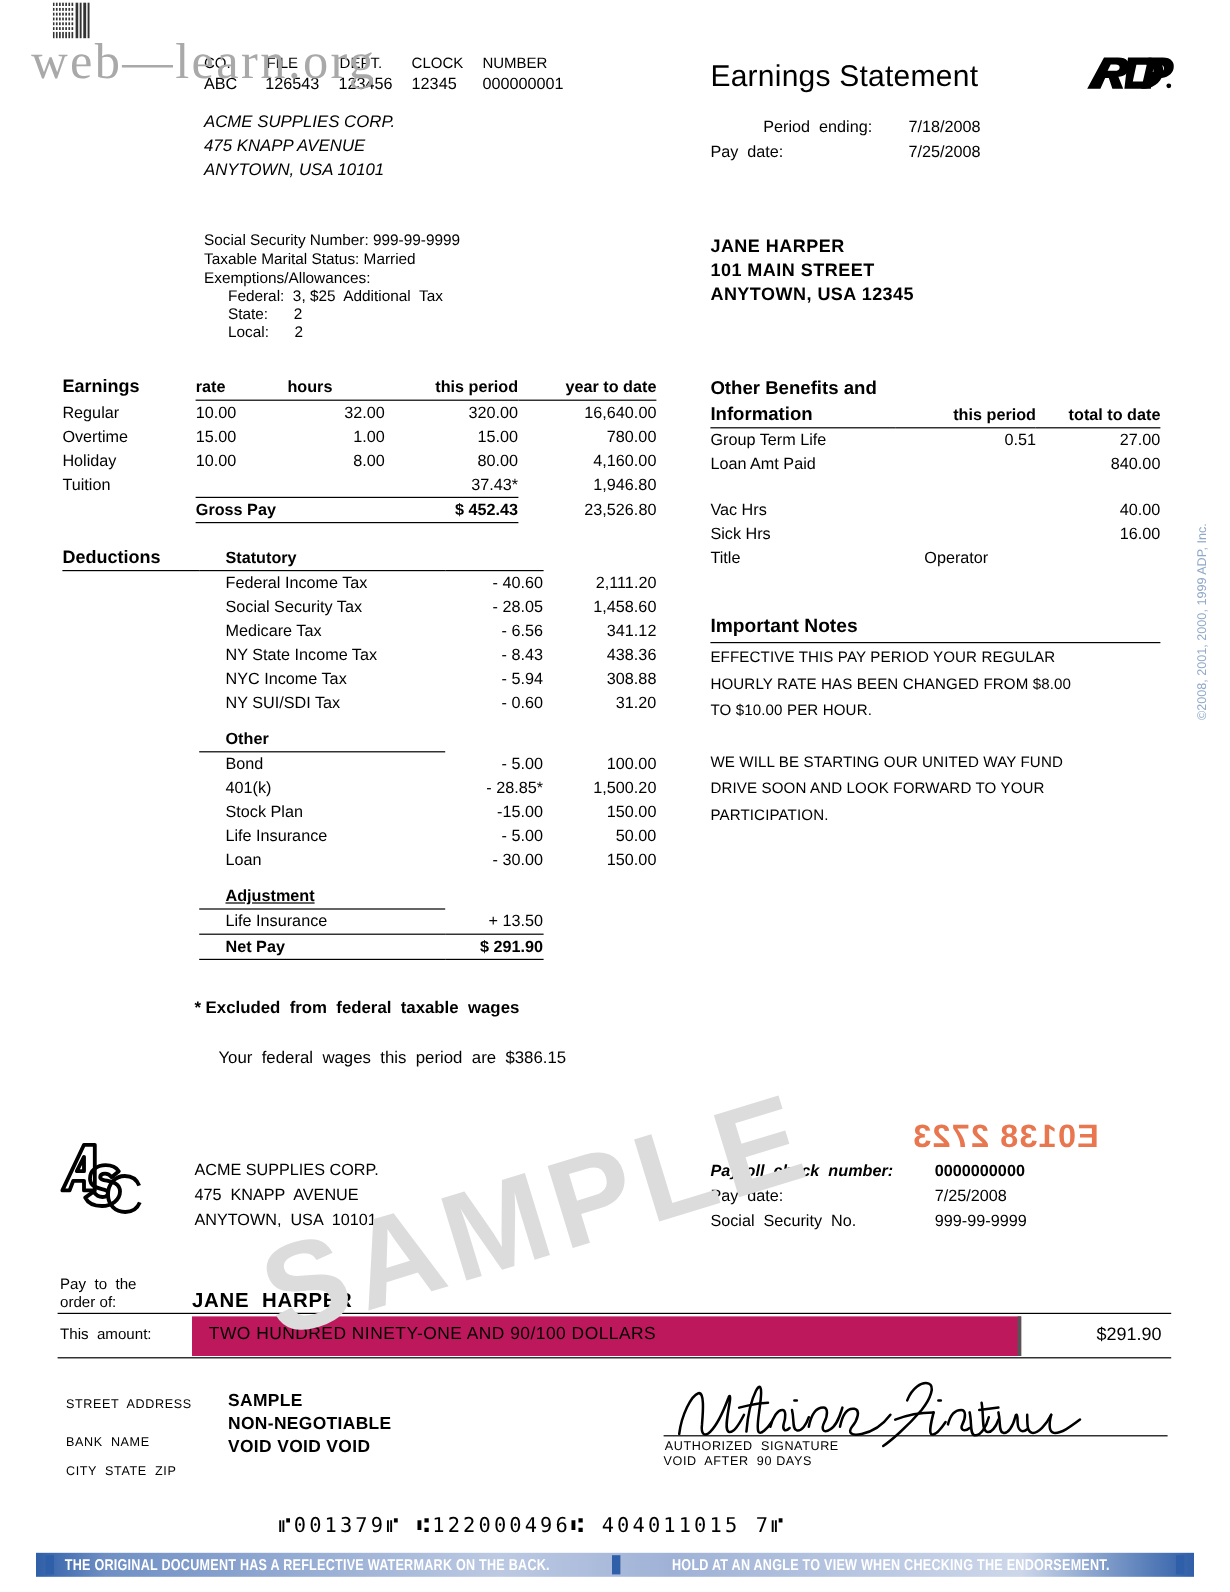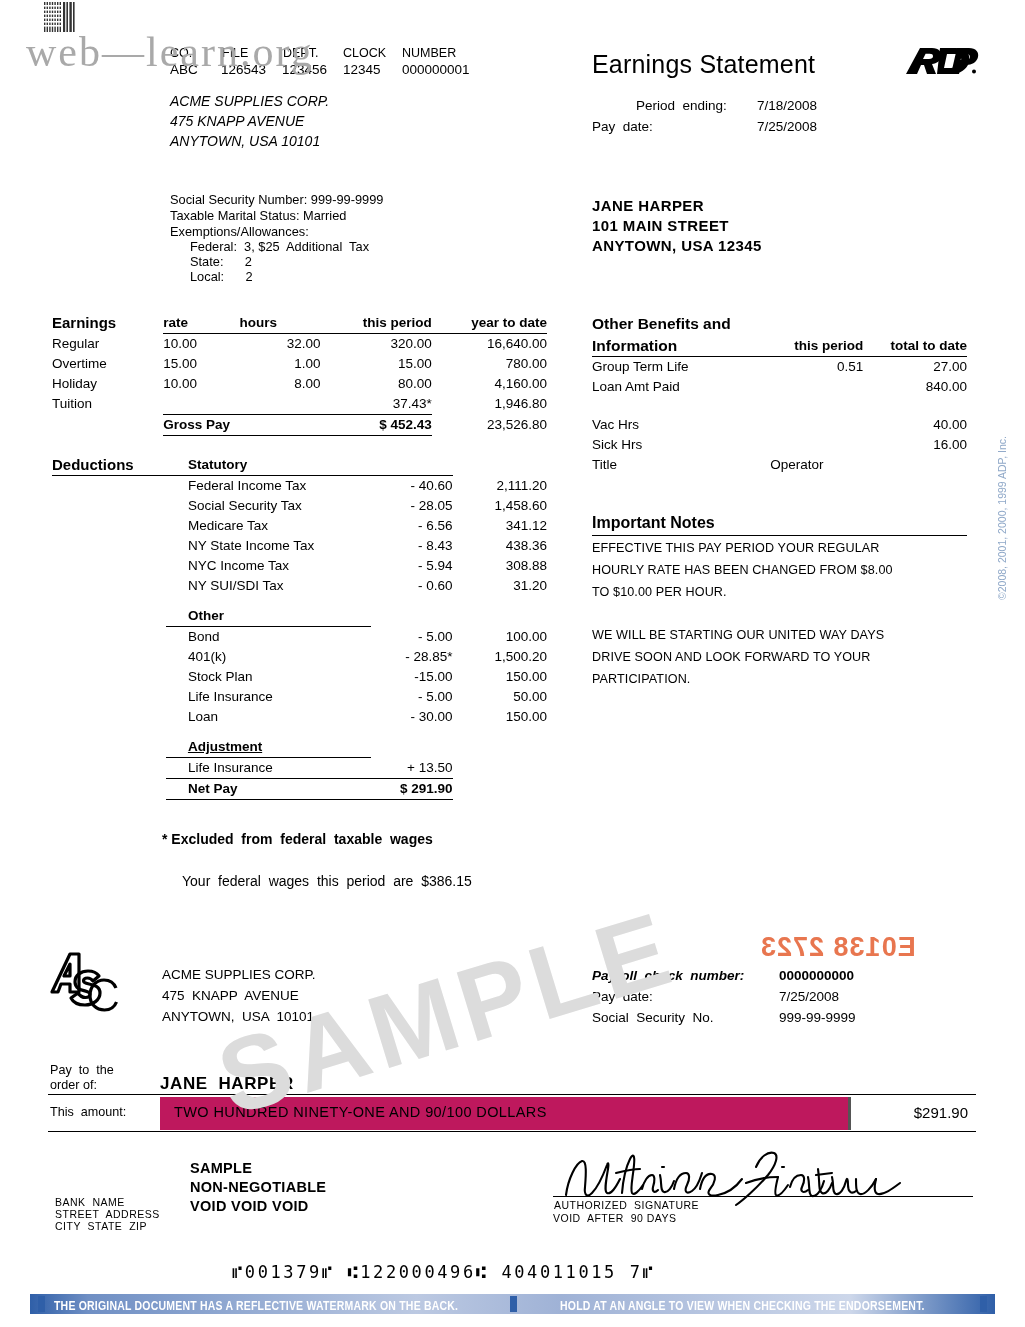--- a/index.html
+++ b/index.html
@@ -431,21 +431,21 @@
       <td class="c-ytd"></td>
     </tr>
   </tbody>
     </table>
 
   <div class="notes-title">Important  Notes</div>
   <div class="notes-rule"></div>
   <div class="t note-line" style="left:592px; top:541px;">EFFECTIVE THIS PAY PERIOD YOUR REGULAR</div>
   <div class="t note-line" style="left:592px; top:563px;">HOURLY RATE HAS BEEN CHANGED FROM $8.00</div>
   <div class="t note-line" style="left:592px; top:585px;">TO $10.00 PER HOUR.</div>
-  <div class="t note-line" style="left:592px; top:628px;">WE WILL BE STARTING OUR UNITED WAY DAYS</div>
+  <div class="t note-line" style="left:592px; top:628px;">WE WILL BE STARTING OUR UNITED WAY FUND</div>
   <div class="t note-line" style="left:592px; top:650px;">DRIVE SOON AND LOOK FORWARD TO YOUR</div>
   <div class="t note-line" style="left:592px; top:672px;">PARTICIPATION.</div>
 
   <div class="copyright-vert">©2008, 2001, 2000, 1999 ADP, Inc.</div>
 
   <svg class="asc-logo" viewBox="0 0 74 74">
     <g fill="none" stroke="#000" stroke-width="3.2" stroke-linejoin="round">
       <path d="M4,44 L22,6 L31,6 L31,44 L22,44 L22,36 L13,36 L10,44 Z M16,28 L22,28 L22,16 Z"></path>
       <path d="M27,34 C27,27 33,23 40,23 C45,23 49,25 51,28 L45,33 C43.5,31 42,30 39.5,30
                C37,30 35.5,31 35.5,33 C35.5,37.5 52,34 52,45 C52,52 45,57 37,57
@@ -481,21 +481,21 @@
   <div class="amount-num">
     <span>$291.90</span>
   </div>
   <div class="rule-amt-bottom"></div>
 
   <div class="t void-blk" style="left:190px; top:1159px;">SAMPLE</div>
   <div class="t void-blk" style="left:190px; top:1178px;">NON-NEGOTIABLE</div>
   <div class="t void-blk" style="left:190px; top:1197px;">VOID VOID VOID</div>
 
   <div class="t bank-blk" style="left:55px; top:1196px;">BANK  NAME</div>
-  <div class="t bank-blk" style="left:55px; top:1208px;">STREET  ADDRESS</div>
+  <div class="t bank-blk" style="left:55px; top:1164px;">STREET  ADDRESS</div>
   <div class="t bank-blk" style="left:55px; top:1220px;">CITY  STATE  ZIP</div>
 
   <svg class="signature-svg" viewBox="0 0 360 66">
     <g fill="none" stroke="#000" stroke-width="2.1" stroke-linecap="round">
       <path d="M6,52 C8,36 16,20 22,18 C27,17 26,32 25,44 C24,52 27,55 32,50
                C38,44 44,30 47,22 C48,19 49,20 48,26 C46,38 44,48 47,50 C51,52 56,44 60,36"></path>
       <path d="M56,30 C64,28 72,26 80,26"></path>
       <path d="M62,50 C63,38 66,24 70,16 C73,10 75,12 74,22 C73,34 70,46 72,50 C74,53 79,48 83,42"></path>
       <path d="M82,46 C84,38 88,32 92,32 C95,32 95,38 93,44 C92,48 94,51 98,47"></path>
       <path d="M100,32 C102,40 100,48 104,49 C108,50 112,44 114,38"></path>

